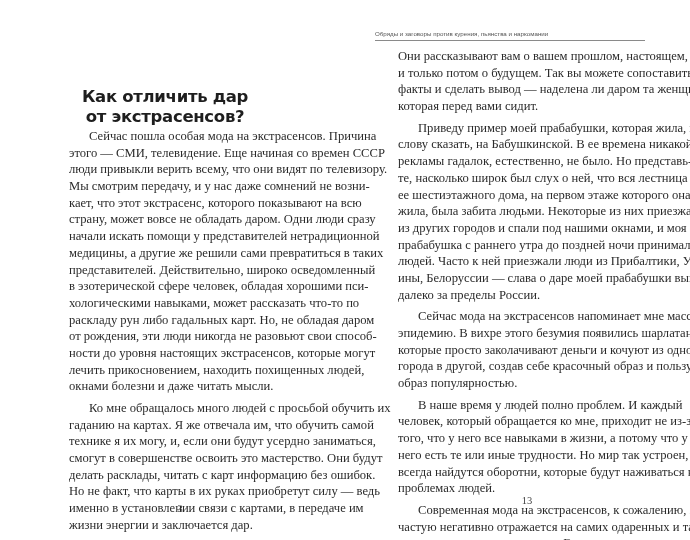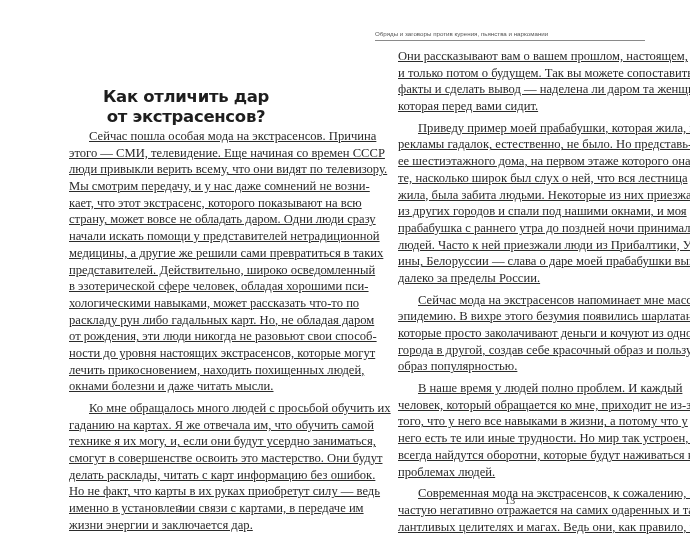--- a/index.html
+++ b/index.html
@@ -38,21 +38,21 @@
     font-size: 6.2px;
     color: #555;
     letter-spacing: 0;
     padding-bottom: 3px;
     border-bottom: 1px solid #8a8a8a;
     white-space: nowrap;
   }
 
   .chapter-title {
     position: absolute;
-    left: 54px;
+    left: 33px;
     width: 264px;
     top: 73px;
     text-align: center;
     font-family: "DejaVu Sans", "Liberation Sans", sans-serif;
     font-weight: bold;
     font-size: 16.5px;
     line-height: 20px;
     color: #1e1e1e;
     letter-spacing: -0.3px;
   }
@@ -79,37 +79,36 @@
     text-indent: 20px;
   }
 
   .line {
     display: block;
     text-align: justify;
     text-align-last: justify;
     white-space: nowrap;
     height: 16.7px;
     overflow: visible;
-    text-decoration: underline;
   }
   .line.last {
     text-align-last: left;
   }
   .line.indent { padding-left: 20px; }
 
   .page-number {
     position: absolute;
     top: 503px;
     font-size: 10.5px;
     color: #444;
     text-align: center;
     width: 40px;
   }
   .page-left .page-number { left: 160px; }
-  .page-right .page-number { left: 145px; top: 495px; }
+  .page-right .page-number { left: 162px; top: 495px; }
 </style>
 </head>
 <body>
 
 <div class="spread">
 
   <div class="page page-left">
     <h2 class="chapter-title">
       <span class="title-line">Как отличить дар</span><br>
       <span class="title-line">от экстрасенсов?</span>
@@ -157,23 +156,24 @@
 
     <div class="text-block" id="right-body">
         <div class="para">
           <span class="line">Они рассказывают вам о вашем прошлом, настоящем,</span>
           <span class="line">и только потом о будущем. Так вы можете сопоставить</span>
           <span class="line">факты и сделать вывод — наделена ли даром та женщина,</span>
           <span class="line last">которая перед вами сидит.</span>
         </div>
         <div class="para">
           <span class="line indent">Приведу пример моей прабабушки, которая жила, к</span>
+          <span class="line">слову сказать, на Бабушкинской. В ее времена никакой</span>
           <span class="line">рекламы гадалок, естественно, не было. Но представь-</span>
+          <span class="line">те, насколько широк был слух о ней, что вся лестница</span>
           <span class="line">ее шестиэтажного дома, на первом этаже которого она</span>
-          <span class="line">те, насколько широк был слух о ней, что вся лестница</span>
           <span class="line">жила, была забита людьми. Некоторые из них приезжали</span>
           <span class="line">из других городов и спали под нашими окнами, и моя</span>
           <span class="line">прабабушка с раннего утра до поздней ночи принимала</span>
           <span class="line">людей. Часто к ней приезжали люди из Прибалтики, Укра-</span>
           <span class="line">ины, Белоруссии — слава о даре моей прабабушки вышла</span>
           <span class="line last">далеко за пределы России.</span>
         </div>
         <div class="para">
           <span class="line indent">Сейчас мода на экстрасенсов напоминает мне массовую</span>
           <span class="line">эпидемию. В вихре этого безумия появились шарлатаны,</span>

